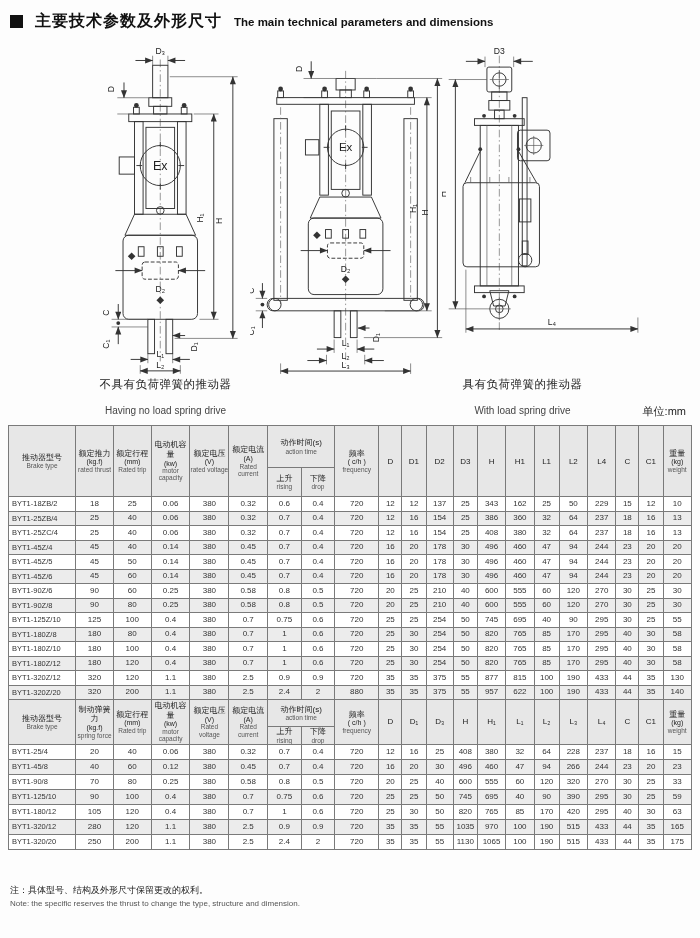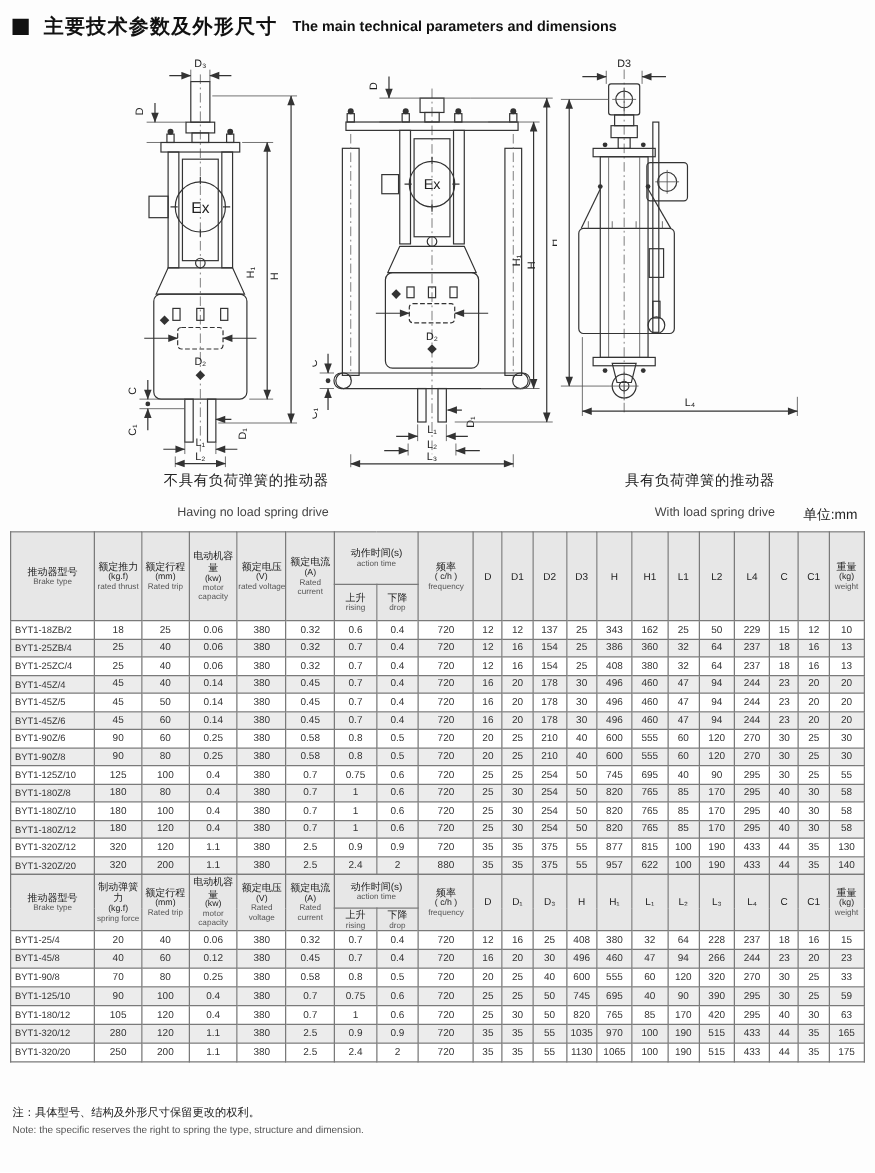--- a/index.html
+++ b/index.html
@@ -18,21 +18,21 @@
 .drawings svg{position:absolute;top:0}
 svg text{font-family:"Liberation Sans","DejaVu Sans",sans-serif;fill:#222}
 svg .ln{stroke:#333;stroke-width:1;fill:none}
 svg .thin{stroke:#555;stroke-width:.7;fill:none}
 svg .fl{fill:#333;stroke:none}
 svg .dash{stroke:#333;stroke-width:1;fill:none;stroke-dasharray:4 2}
 svg .cl{stroke:#666;stroke-width:.7;fill:none;stroke-dasharray:8 3 1.5 3}
 svg .dim-t{font-size:9px}
 
 
-.caption{position:absolute;text-align:right}
+.caption{position:absolute;text-align:center}
 #cap-left{left:68px;top:377px;width:195px}
 #cap-right{left:425px;top:377px;width:195px}
 .caption .zh{font-size:11.5px;letter-spacing:.5px;color:#222}
 .caption .en{font-size:10px;color:#444;margin-top:13px}
 
 
 .unit{position:absolute;right:14px;top:404px;font-size:11px;color:#222}
 
 
 .tables{position:absolute;left:8px;top:425px;width:684px}
@@ -978,16 +978,16 @@
             <td>44</td>
             <td>35</td>
             <td>175</td>
           </tr>
         </tbody>
     </table>
   </div>
 
   <div class="note">
     <div class="note-zh">注：具体型号、结构及外形尺寸保留更改的权利。</div>
-    <div class="note-en">Note: the specific reserves the right to spring the type, structure and dimension.</div>
+    <div class="note-en">Note: the specific reserves the thrust to change the type, structure and dimension.</div>
   </div>
 
 </div>
 
 </body></html>

